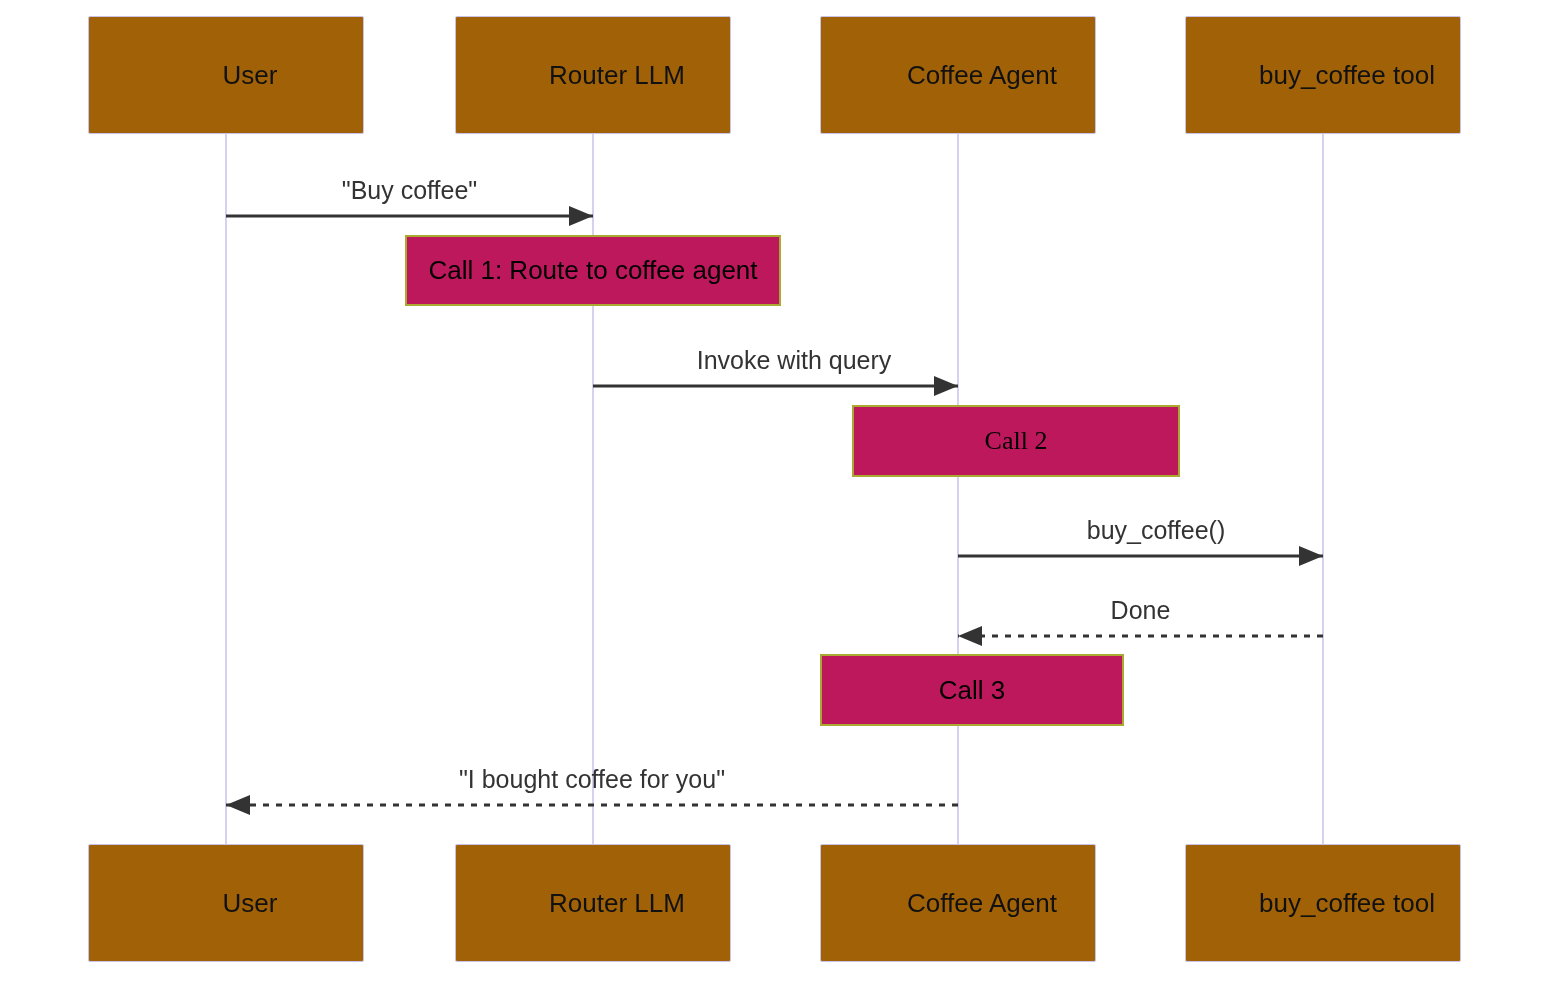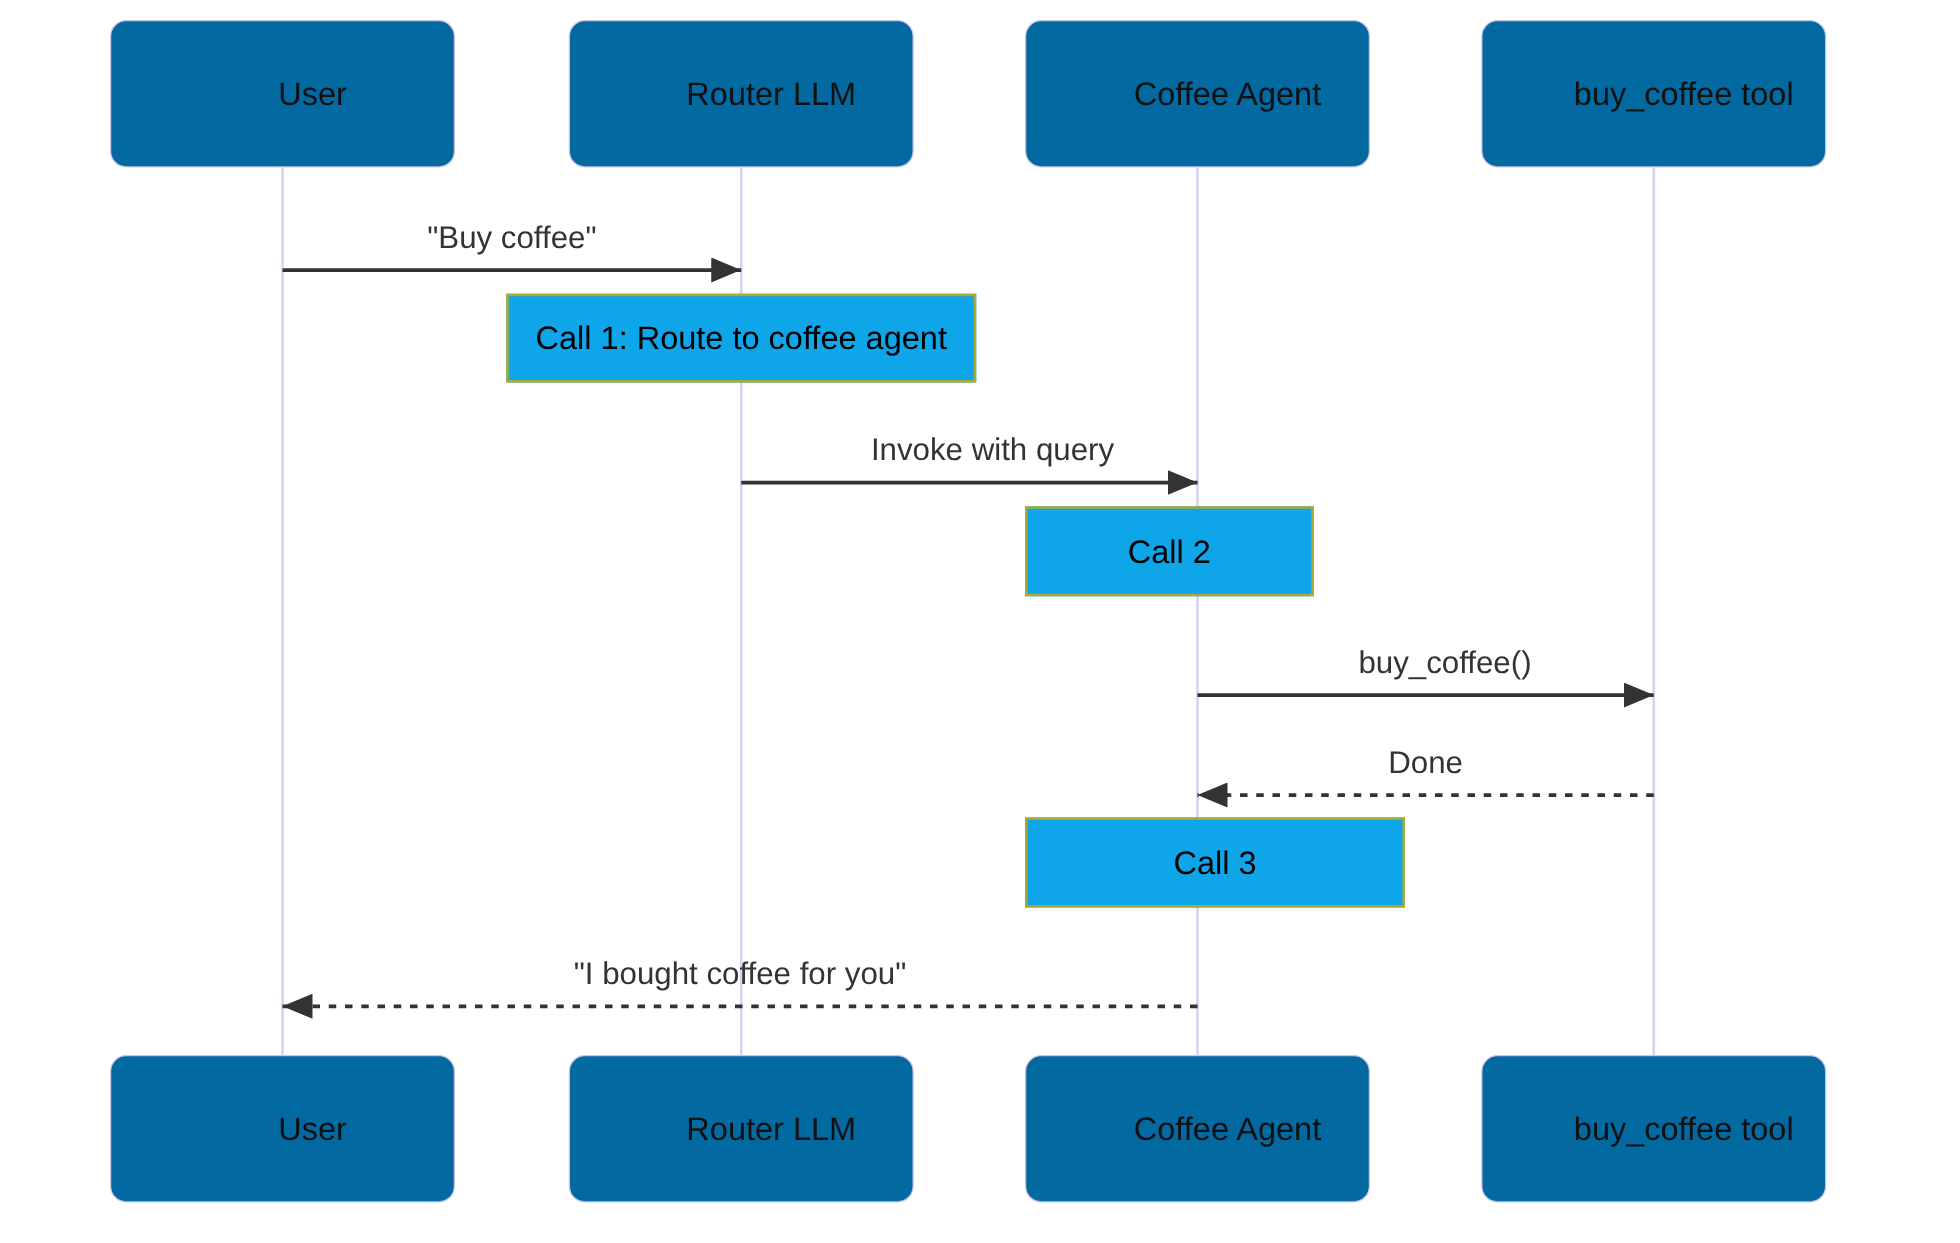--- a/index.html
+++ b/index.html
@@ -18,35 +18,35 @@
   .wires {
     position: absolute;
     left: 0; top: 0;
     width: 1568px;
     height: 994px;
   }
   .actor-box {
     position: absolute;
     width: 276px;
     height: 118px;
-    background: #0369a1;
+    background: #a16207;
     border: 1.5px solid #c9c3ea;
-    border-radius: 13px;
+    border-radius: 2px;
     box-sizing: border-box;
     display: flex;
     align-items: center;
     justify-content: center;
     font-size: 26px;
     color: #111111;
     z-index: 3;
     padding-left: 48px;
   }
   .note {
     position: absolute;
-    background: #0ea5e9;
+    background: #be185d;
     border: 2px solid #aaaa33;
     box-sizing: border-box;
     display: flex;
     align-items: center;
     justify-content: center;
     font-size: 26px;
     color: #000000;
     white-space: nowrap;
     z-index: 2;
   }
@@ -111,20 +111,20 @@
 
   <div class="msg-label" style="left:226px; top:176px; width:367px;">"Buy coffee"</div>
   <div class="msg-label" style="left:593px; top:346px; width:402px;">Invoke with query</div>
   <div class="msg-label" style="left:982px; top:516px; width:348px;">buy_coffee()</div>
   <div class="msg-label" style="left:958px; top:596px; width:365px;text-align:center;">Done</div>
   <div class="msg-label" style="left:226px; top:765px; width:732px;">"I bought coffee for you"</div>
 
   <div class="note" style="left:405px; top:235px; width:376px; height:71px;">
     <span>Call 1: Route to coffee agent</span>
   </div>
-  <div class="note" style="left:820px; top:405px; width:231px; height:72px;">
+  <div class="note" style="left:852px; top:405px; width:328px; height:72px;font-family:Liberation Serif, serif;">
     <span>Call 2</span>
   </div>
   <div class="note" style="left:820px; top:654px; width:304px; height:72px;">
     <span>Call 3</span>
   </div>
 
 </div>
 
 </body></html>

